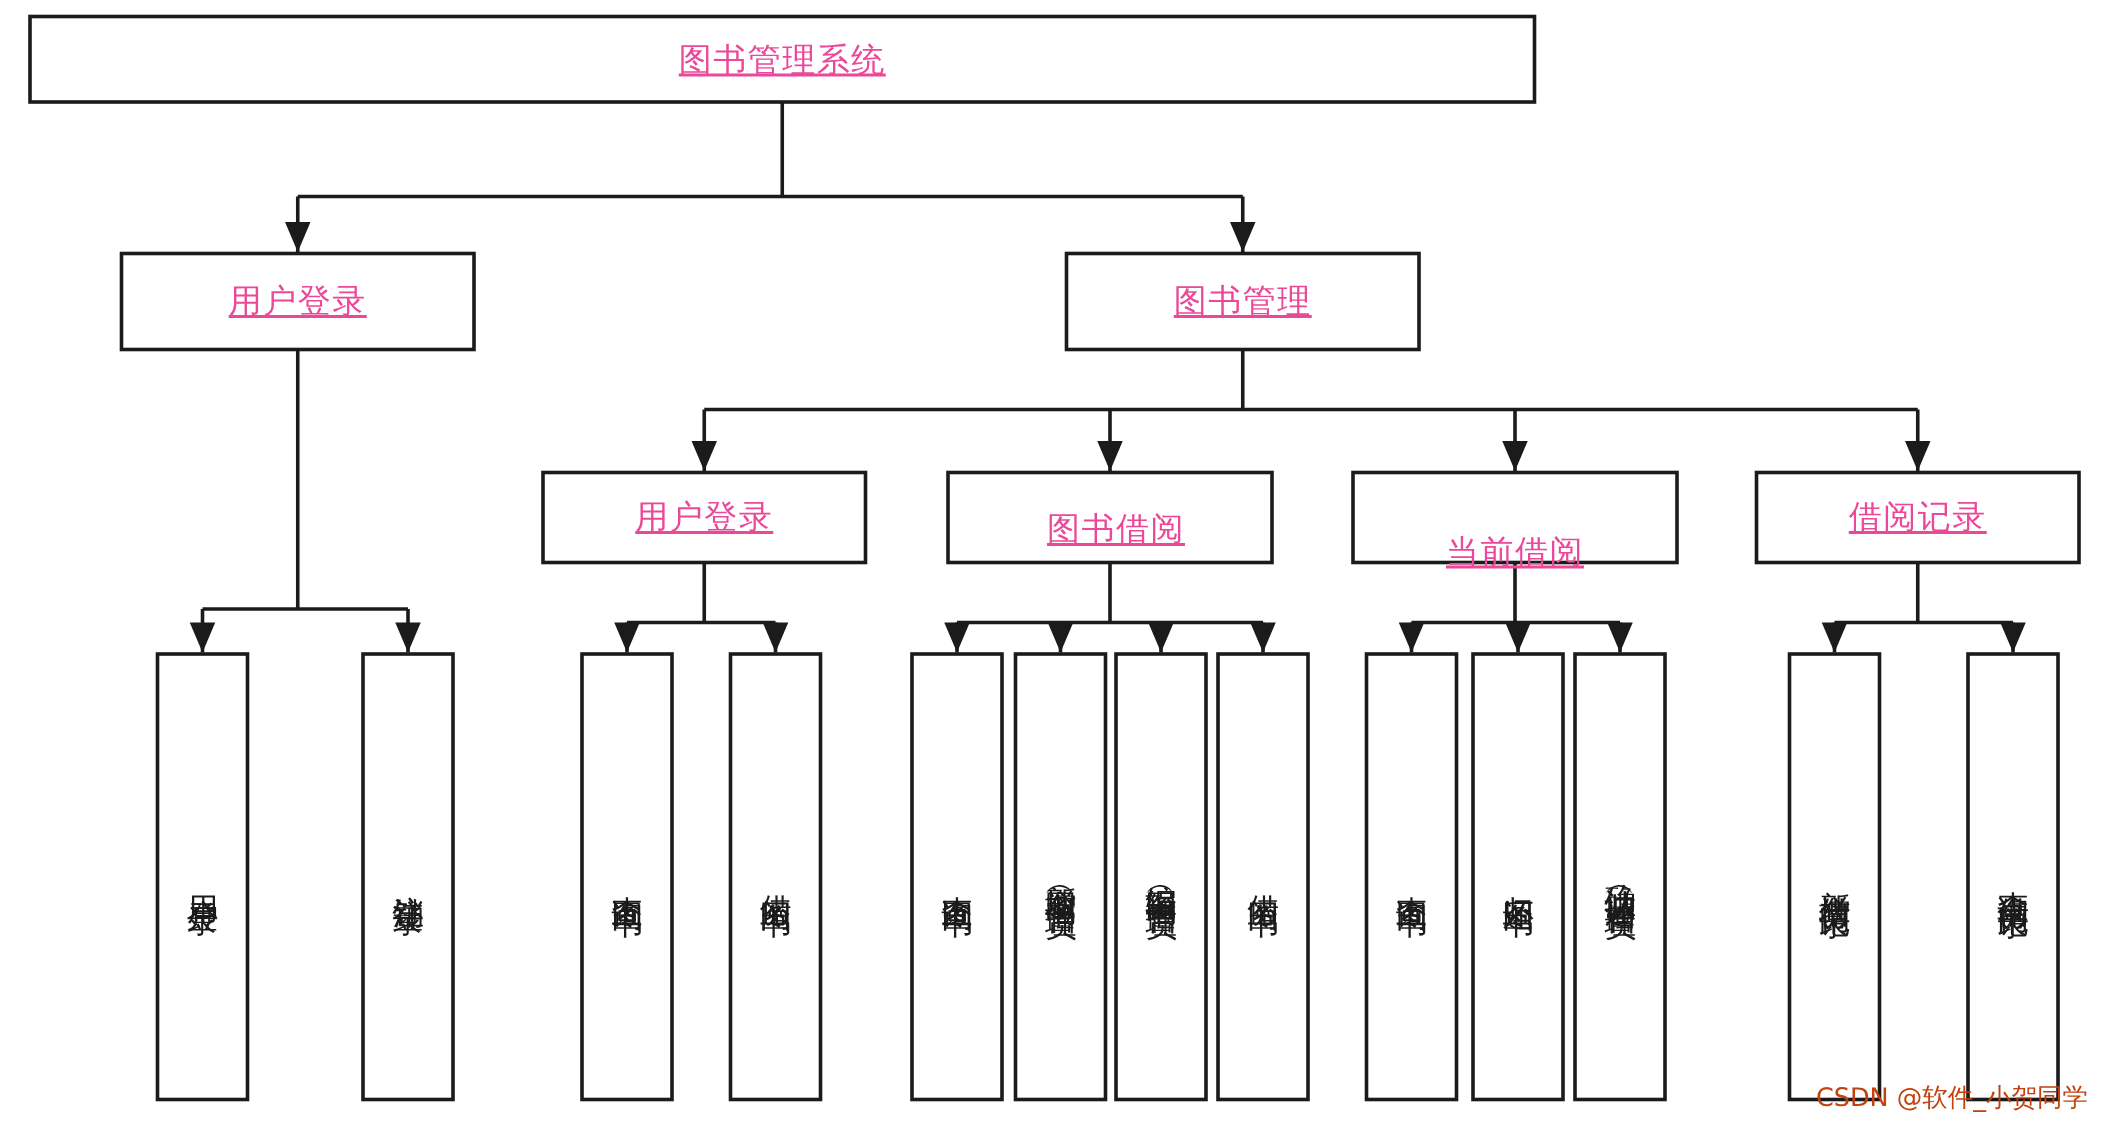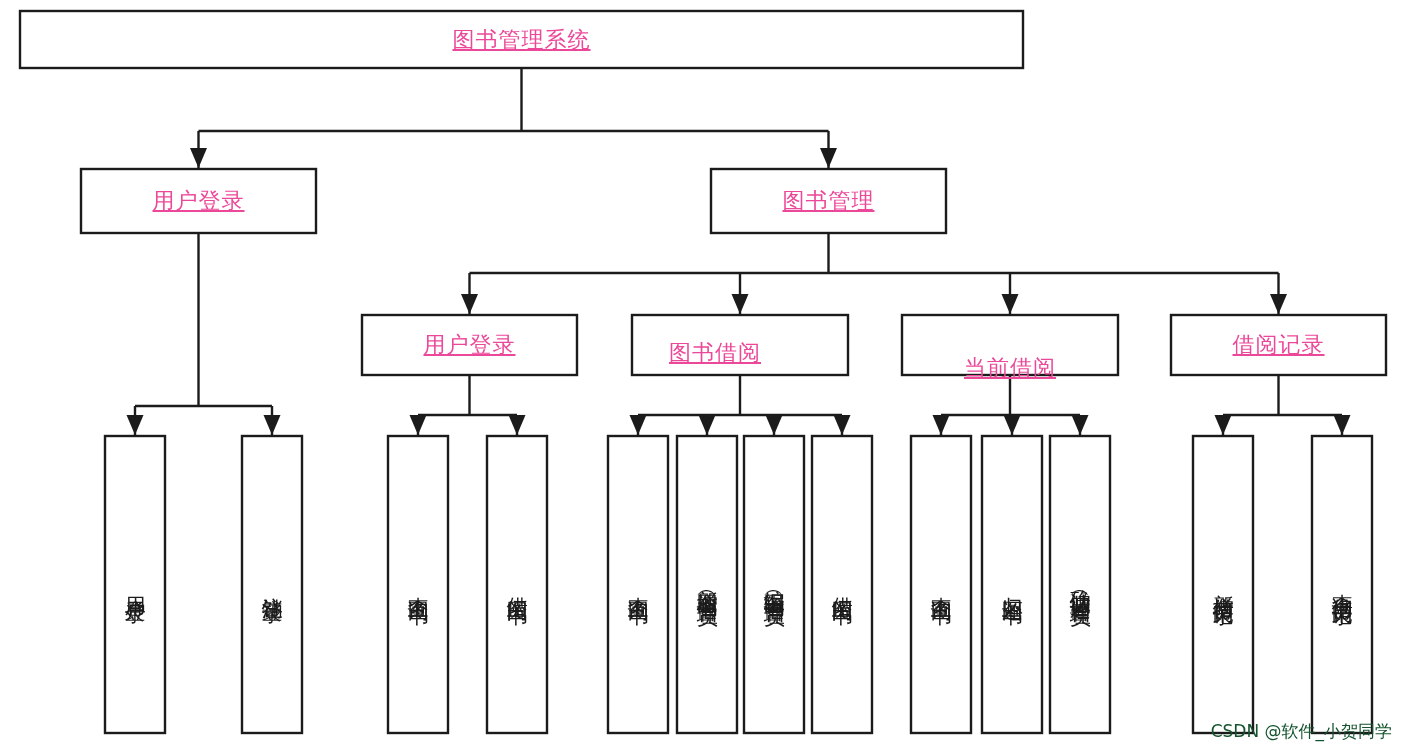--- a/index.html
+++ b/index.html
@@ -75,21 +75,21 @@
     letter-spacing: 1px;
     white-space: nowrap;
     text-decoration: underline;
   }
   #watermark {
     position: absolute;
     right: 13px;
     bottom: 4px;
     font-family: "DejaVu Sans", "Liberation Sans", sans-serif;
     font-size: 17px;
-    color: #14532d;
+    color: #c2410c;
     white-space: nowrap;
     pointer-events: none;
   }
 </style>
 </head>
 <body>
 
 <div id="diagram-root">
 
   <svg id="tree-svg" viewBox="0 0 1405 747">
@@ -177,21 +177,21 @@
       </div>
       <div class="hlabel-wrap" style="left: 81px; top: 169px; width: 235px; height: 64px;">
         <div class="hlabel-text">用户登录</div>
       </div>
       <div class="hlabel-wrap" style="left: 711px; top: 169px; width: 235px; height: 64px;">
         <div class="hlabel-text">图书管理</div>
       </div>
       <div class="hlabel-wrap" style="left: 362px; top: 315px; width: 215px; height: 60px;">
         <div class="hlabel-text">用户登录</div>
       </div>
-      <div class="hlabel-wrap" style="left: 607px; top: 315px; width: 216px; height: 76px;">
+      <div class="hlabel-wrap" style="left: 636px; top: 315px; width: 216px; height: 76px;">
         <div class="hlabel-text">图书借阅</div>
       </div>
       <div class="hlabel-wrap" style="left: 902px; top: 323px; width: 216px; height: 60px; align-items: flex-end;">
         <div class="hlabel-text">当前借阅</div>
       </div>
       <div class="hlabel-wrap" style="left: 1171px; top: 315px; width: 215px; height: 60px; align-items: center;">
         <div class="hlabel-text">借阅记录</div>
       </div>
       <div class="vlabel-wrap" style="left: 105px; top: 436px; width: 60px; height: 297px;">
         <div class="vlabel-text">用户登录</div>

